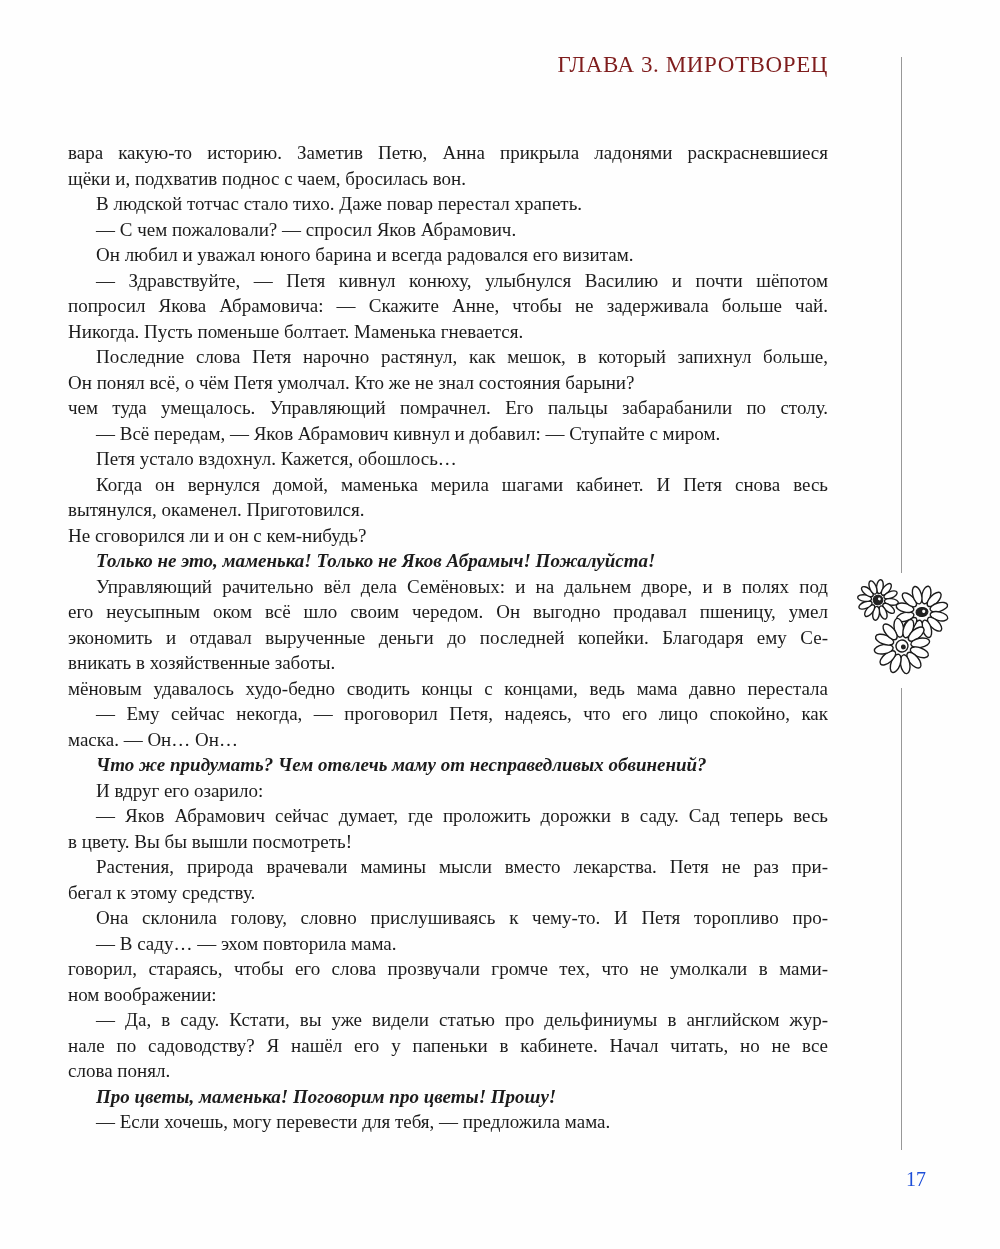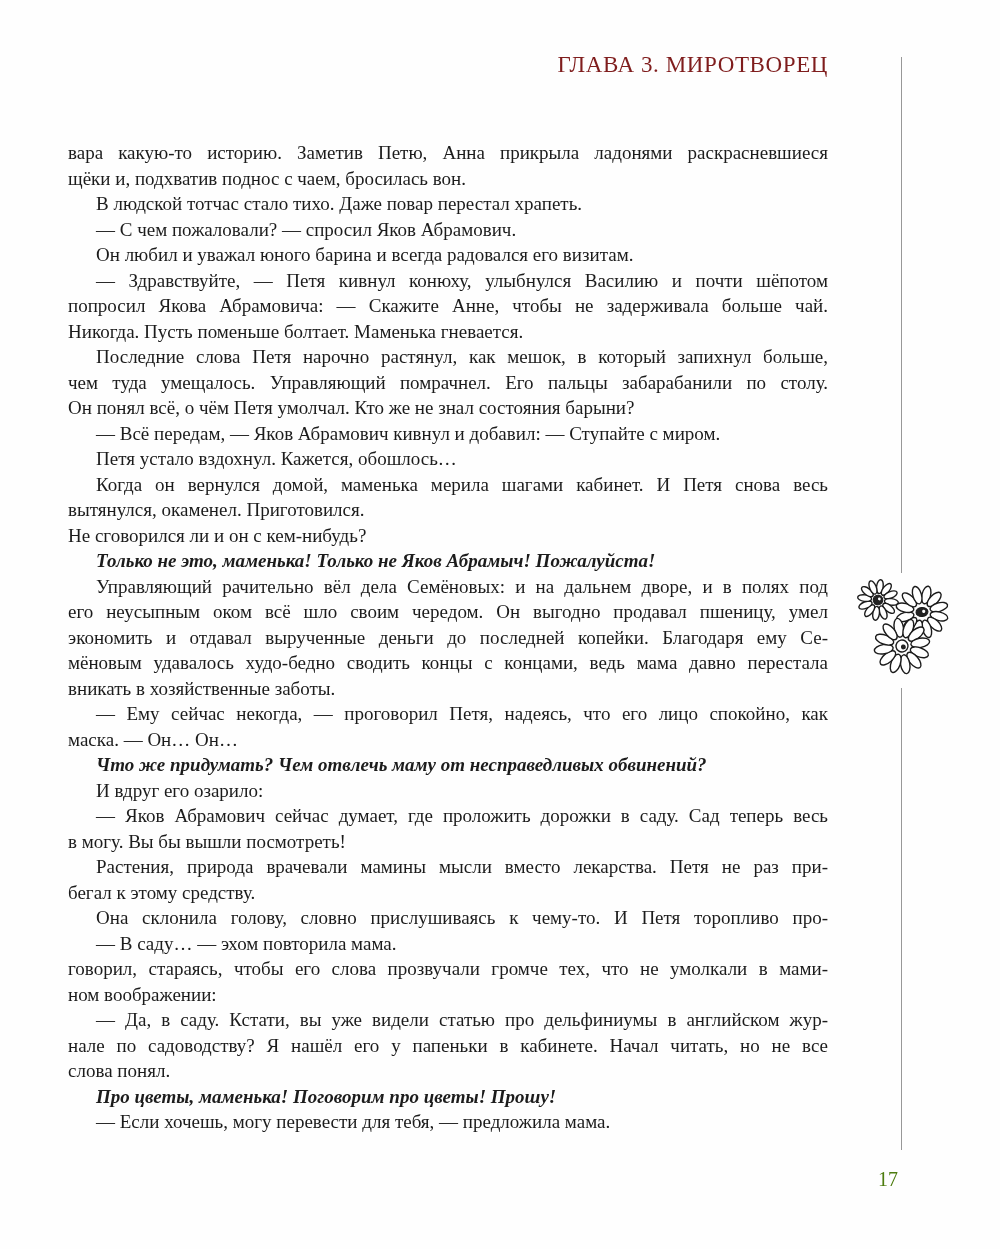--- a/index.html
+++ b/index.html
@@ -66,61 +66,61 @@
     left: 850px;
     top: 574px;
     width: 104px;
     height: 102px;
   }
   .page-number {
     position: absolute;
     left: 878px;
     top: 1168px;
     width: 48px;
-    text-align: left;
+    text-align: right;
     font-size: 20px;
-    color: #4d7c0f;
+    color: #1d4ed8;
   }
 </style>
 </head>
 <body>
 
 <div class="page">
 
   <div class="chapter-header">ГЛАВА 3. МИРОТВОРЕЦ</div>
 
   <div class="body-text">
       <div class="line">вара какую-то историю. Заметив Петю, Анна прикрыла ладонями раскрасневшиеся</div>
       <div class="line last">щёки и, подхватив поднос с чаем, бросилась вон.</div>
       <div class="line first last">В людской тотчас стало тихо. Даже повар перестал храпеть.</div>
       <div class="line first last">— С чем пожаловали? — спросил Яков Абрамович.</div>
       <div class="line first last">Он любил и уважал юного барина и всегда радовался его визитам.</div>
       <div class="line first">— Здравствуйте, — Петя кивнул конюху, улыбнулся Василию и почти шёпотом</div>
       <div class="line">попросил Якова Абрамовича: — Скажите Анне, чтобы не задерживала больше чай.</div>
       <div class="line last">Никогда. Пусть поменьше болтает. Маменька гневается.</div>
       <div class="line first">Последние слова Петя нарочно растянул, как мешок, в который запихнул больше,</div>
+      <div class="line last">Он понял всё, о чём Петя умолчал. Кто же не знал состояния барыни?</div>
       <div class="line">чем туда умещалось. Управляющий помрачнел. Его пальцы забарабанили по столу.</div>
-      <div class="line last">Он понял всё, о чём Петя умолчал. Кто же не знал состояния барыни?</div>
       <div class="line first last">— Всё передам, — Яков Абрамович кивнул и добавил: — Ступайте с миром.</div>
       <div class="line first last">Петя устало вздохнул. Кажется, обошлось…</div>
       <div class="line first">Когда он вернулся домой, маменька мерила шагами кабинет. И Петя снова весь</div>
       <div class="line last">вытянулся, окаменел. Приготовился.</div>
       <div class="line last">Не сговорился ли и он с кем-нибудь?</div>
       <div class="line italic first last">Только не это, маменька! Только не Яков Абрамыч! Пожалуйста!</div>
       <div class="line first">Управляющий рачительно вёл дела Семёновых: и на дальнем дворе, и в полях под</div>
       <div class="line">его неусыпным оком всё шло своим чередом. Он выгодно продавал пшеницу, умел</div>
       <div class="line">экономить и отдавал вырученные деньги до последней копейки. Благодаря ему Се-</div>
+      <div class="line last">вникать в хозяйственные заботы.</div>
       <div class="line">мёновым удавалось худо-бедно сводить концы с концами, ведь мама давно перестала</div>
-      <div class="line last">вникать в хозяйственные заботы.</div>
       <div class="line first">— Ему сейчас некогда, — проговорил Петя, надеясь, что его лицо спокойно, как</div>
       <div class="line last">маска. — Он… Он…</div>
       <div class="line italic first last">Что же придумать? Чем отвлечь маму от несправедливых обвинений?</div>
       <div class="line first last">И вдруг его озарило:</div>
       <div class="line first">— Яков Абрамович сейчас думает, где проложить дорожки в саду. Сад теперь весь</div>
-      <div class="line last">в могу. Вы бы вышли посмотреть!</div>
+      <div class="line last">в цвету. Вы бы вышли посмотреть!</div>
       <div class="line first">Растения, природа врачевали мамины мысли вместо лекарства. Петя не раз при-</div>
       <div class="line last">бегал к этому средству.</div>
       <div class="line first">Она склонила голову, словно прислушиваясь к чему-то. И Петя торопливо про-</div>
       <div class="line first last">— В саду… — эхом повторила мама.</div>
       <div class="line">говорил, стараясь, чтобы его слова прозвучали громче тех, что не умолкали в мами-</div>
       <div class="line last">ном воображении:</div>
       <div class="line first">— Да, в саду. Кстати, вы уже видели статью про дельфиниумы в английском жур-</div>
       <div class="line">нале по садоводству? Я нашёл его у папеньки в кабинете. Начал читать, но не все</div>
       <div class="line last">слова понял.</div>
       <div class="line italic first last">Про цветы, маменька! Поговорим про цветы! Прошу!</div>

